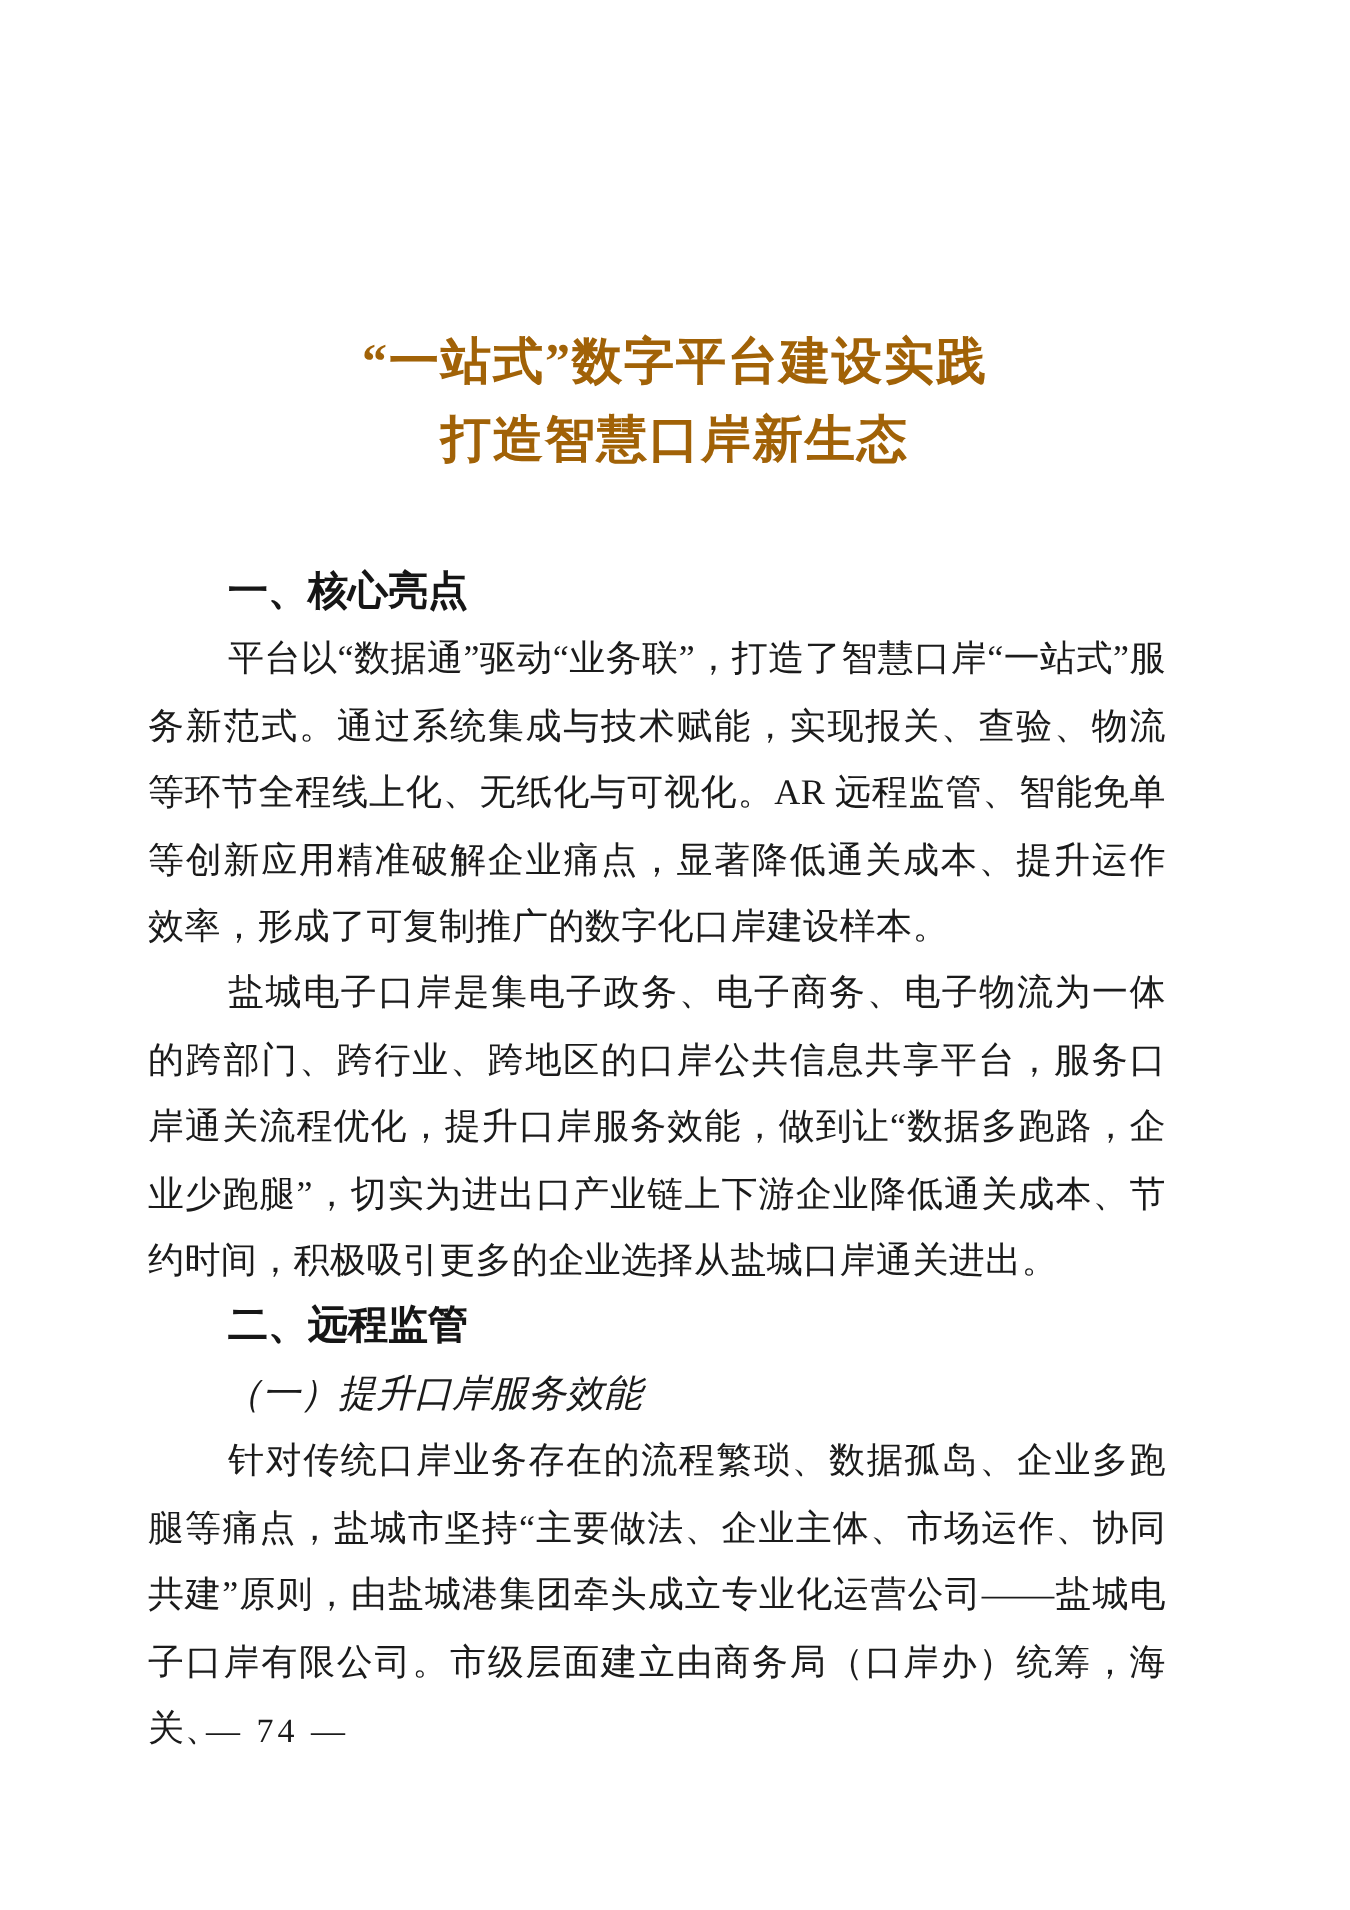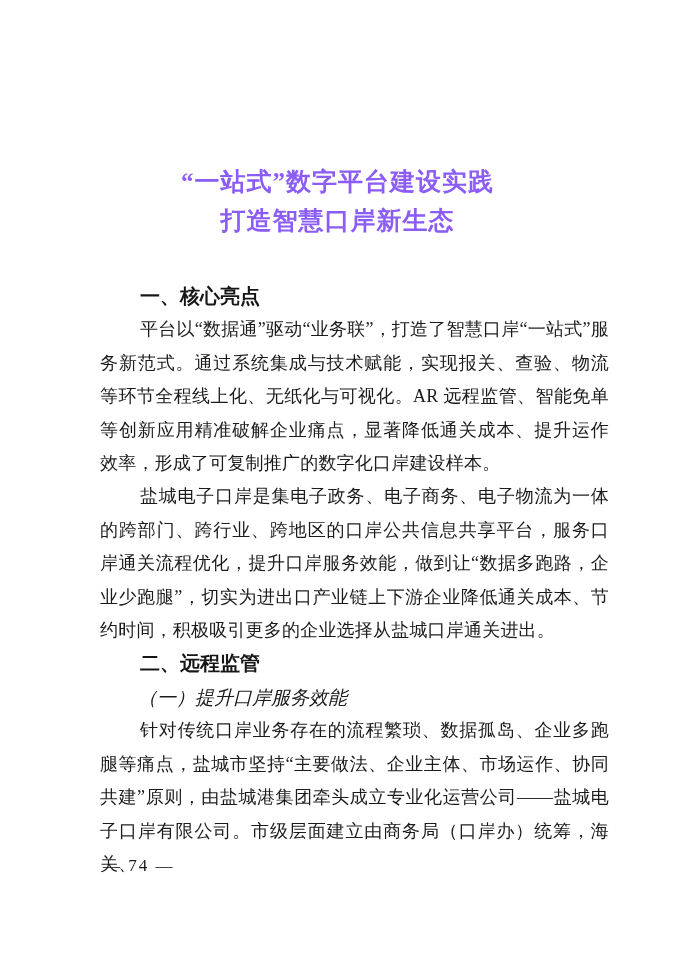--- a/index.html
+++ b/index.html
@@ -20,26 +20,26 @@
   .title-block {
     position: absolute;
     top: 162px;
     left: 0;
     width: 100%;
     text-align: center;
     font-weight: bold;
     font-size: 25px;
     line-height: 39px;
     letter-spacing: 1px;
-    color: #8b5cf6;
+    color: #a16207;
   }
   .flow {
     position: absolute;
     top: 280px;
-    left: 100px;
+    left: 74px;
     width: 509px;
     font-size: 18px;
     line-height: 33.4px;
   }
   .sect-heading {
     font-family: "Liberation Sans", "DejaVu Sans", sans-serif;
     font-weight: bold;
     font-size: 20px;
     line-height: 33.4px;
     margin: 0;

